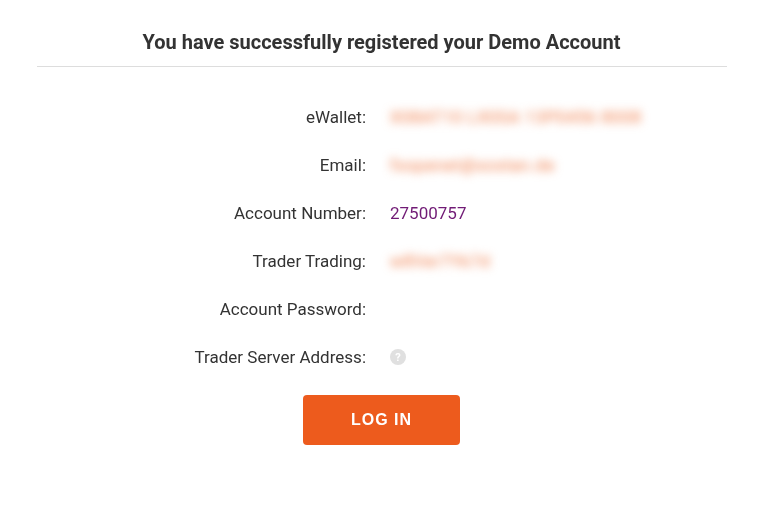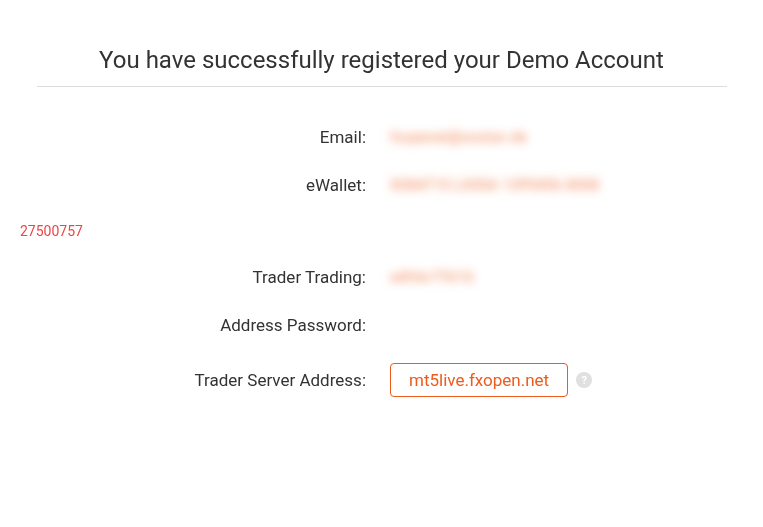--- a/index.html
+++ b/index.html
@@ -11,47 +11,47 @@
       font-family: -apple-system, BlinkMacSystemFont, "Segoe UI", Roboto, Helvetica, Arial, sans-serif;
       background: #fff;
       width: 763px;
       height: 527px;
       overflow: hidden;
     }
     .container {
       padding: 30px 20px;
     }
     .title {
-      font-size: 24px;
-      font-weight: 400;
+      font-size: 20px;
+      font-weight: 700;
       color: #333;
       text-align: center;
       padding-bottom: 12px;
       border-bottom: 1px solid #ddd;
-      margin: 16px auto 40px auto;
+      margin: 0 auto 40px auto;
       width: 690px;
     }
     .fields {
       width: 100%;
     }
     .field-row {
       display: flex;
       align-items: center;
       margin-bottom: 28px;
     }
     .field-label {
       width: 370px;
       text-align: right;
       padding-right: 24px;
       font-size: 17px;
       color: #333;
     }
     .field-value {
-      font-size: 14px;
-      color: #ef4444;
+      font-size: 17px;
+      color: #701a75;
       text-align: left;
     }
     .field-value.blurred {
       filter: blur(5px);
       user-select: none;
       color: #f07a45;
       letter-spacing: 0.5px;
     }
     .server-wrapper {
       display: flex;
@@ -98,45 +98,48 @@
   </style>
 </head>
 <body>
 
 <div class="container">
   <h1 class="title">You have successfully registered your Demo Account</h1>
 
   <div class="fields">
 
     <div class="field-row">
+      <div class="field-label">eWallet:</div>
+      <div class="field-value blurred">X08AT10 LX0SA 13P0456 8008</div>
+    </div>
+
+    <div class="field-row">
       <div class="field-label">Email:</div>
       <div class="field-value blurred">fxopenet@xostan.de</div>
     </div>
 
     <div class="field-row">
-      <div class="field-label">eWallet:</div>
-      <div class="field-value blurred">X08AT10 LX0SA 13P0456 8008</div>
-    </div>
-
-    <div class="field-row">
+      <div class="field-label">Account Number:</div>
       <div class="field-value">27500757</div>
     </div>
 
     <div class="field-row">
       <div class="field-label">Trader Trading:</div>
       <div class="field-value blurred">w8Ver7Yk7d</div>
     </div>
 
     <div class="field-row">
-      <div class="field-label">Address Password:</div>
+      <div class="field-label">Account Password:</div>
     </div>
 
     <div class="field-row">
       <div class="field-label">Trader Server Address:</div>
       <div class="server-wrapper">
-        <div class="server-box">mt5live.fxopen.net</div>
         <span class="help-icon">?</span>
       </div>
     </div>
 
   </div>
 
+  <div class="button-row">
+    <button class="login-btn">LOG IN</button>
+  </div>
 </div>
 
 </body></html>

